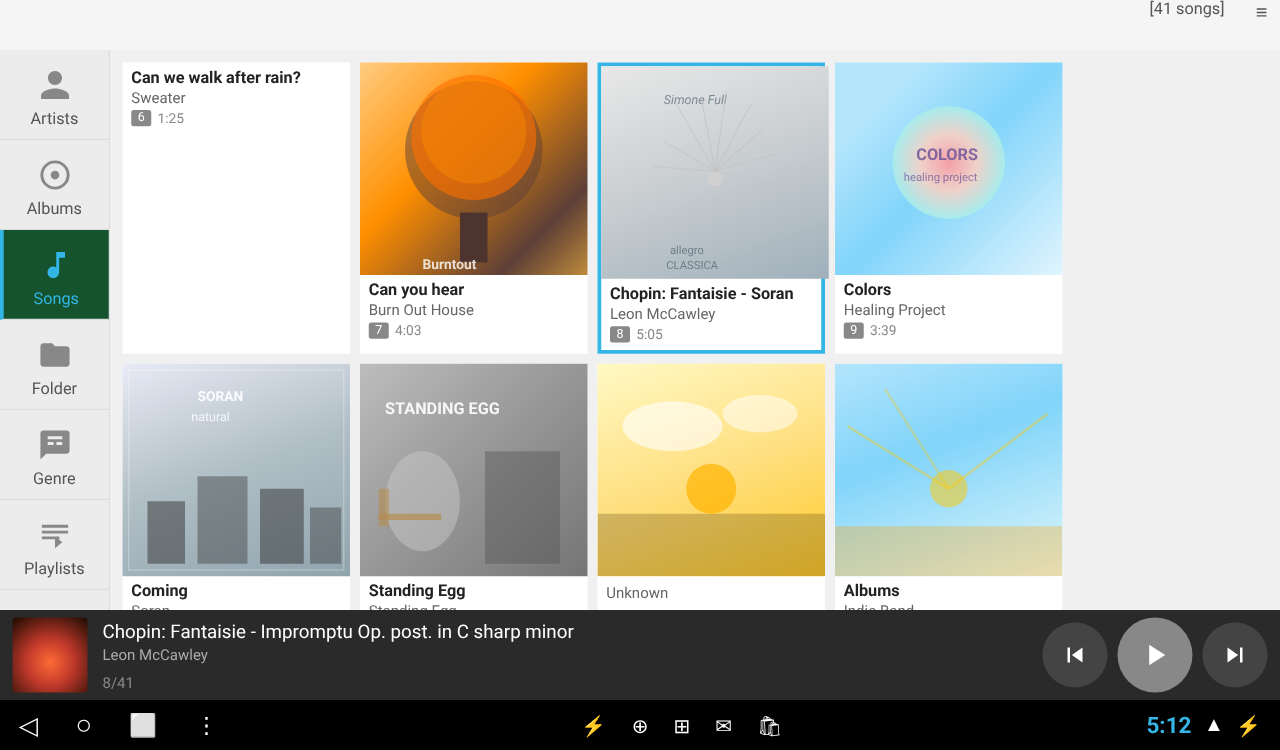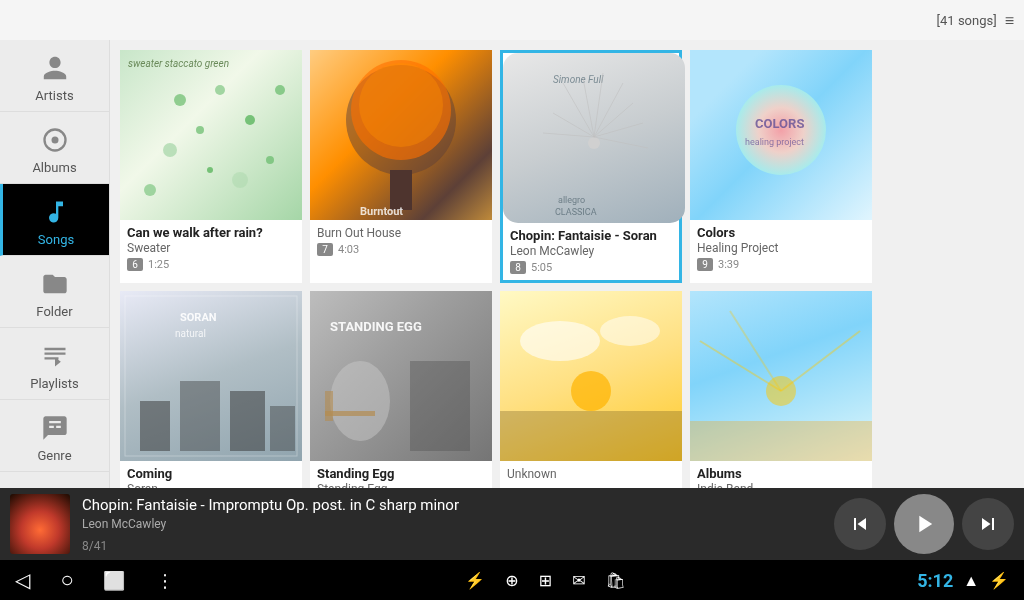--- a/index.html
+++ b/index.html
@@ -11,65 +11,64 @@
       overflow: hidden;
       display: flex;
       flex-direction: column;
     }
 
     
     .top-bar {
       height: 40px;
       background: #f5f5f5;
       display: flex;
-      align-items: center;
       justify-content: flex-end;
       padding: 0 10px;
-      gap: 8px;
+      gap: 25px;
     }
     .top-bar-songs-count {
       font-size: 13px;
       color: #555;
     }
     .top-bar-menu-icon {
       font-size: 16px;
       color: #555;
       cursor: pointer;
     }
 
     
     .main-area {
       flex: 1;
       display: flex;
       overflow: hidden;
     }
 
     
     .sidebar {
-      width: 110px;
+      width: 88px;
       background: #ececec;
       display: flex;
       flex-direction: column;
       align-items: center;
       padding-top: 0;
       border-right: 1px solid #ddd;
       flex-shrink: 0;
     }
     .sidebar-item {
       width: 100%;
       display: flex;
       flex-direction: column;
       align-items: center;
       padding: 10px 0 8px;
       cursor: pointer;
       border-bottom: 1px solid #ddd;
       position: relative;
     }
     .sidebar-item.active {
-      background: #000000;
+      background: #14532d;
       border-left: 3px solid #33b5e5;
     }
     .sidebar-item.active .sidebar-label {
       color: #33b5e5;
     }
     .sidebar-icon {
       width: 36px;
       height: 36px;
       display: flex;
       align-items: center;
@@ -114,21 +113,21 @@
       height: 170px;
       overflow: hidden;
       display: flex;
       align-items: center;
       justify-content: center;
       position: relative;
     }
     
     .art-1 { background: linear-gradient(135deg, #c8e6c9 0%, #f1f8e9 40%, #a5d6a7 100%); }
     .art-2 { background: linear-gradient(135deg, #ffcc80 0%, #ff8f00 40%, #5d4037 80%, #bf8a3a 100%); font-weight: bold; }
-    .art-3 { background: linear-gradient(135deg, #f5f5f5 0%, #e0e0e0 40%, #bdbdbd 100%); border-radius: 15px; }
+    .art-3 { background: linear-gradient(135deg, #f5f5f5 0%, #e0e0e0 40%, #bdbdbd 100%); }
     .art-4 { background: linear-gradient(135deg, #b3e5fc 20%, #81d4fa 50%, #e1f5fe 100%); }
     .art-5 { background: linear-gradient(135deg, #e8eaf6 0%, #c5cae9 60%, #9fa8da 100%); }
     .art-6 { background: linear-gradient(135deg, #e0e0e0 0%, #9e9e9e 50%, #c8c8c8 100%); }
     .art-7 { background: linear-gradient(135deg, #fff9c4 0%, #fff176 40%, #f9a825 100%); }
     .art-8 { background: linear-gradient(135deg, #fce4ec 0%, #f8bbd0 50%, #f48fb1 100%); }
 
     .album-info {
       padding: 5px 7px 6px;
     }
     .album-title {
@@ -313,54 +312,38 @@
       <div class="sidebar-icon">
         <svg viewBox="0 0 24 24" width="28" height="28">
             <path d="M10 4H4c-1.1 0-2 .9-2 2v12c0 1.1.9 2 2 2h16c1.1 0 2-.9 2-2V8c0-1.1-.9-2-2-2h-8l-2-2z"></path>
           </svg>
       </div>
       <span class="sidebar-label">Folder</span>
     </div>
     <div class="sidebar-item">
       <div class="sidebar-icon">
         <svg viewBox="0 0 24 24" width="28" height="28">
-            <path d="M3 5h18v2H3zm0 4h18v2H3zm0 4h12v2H3zm9 4v-4l5 4-5 4v-4z"></path>
+            <path d="M20 2H4c-1.1 0-2 .9-2 2v18l4-4h14c1.1 0 2-.9 2-2V4c0-1.1-.9-2-2-2zm-9 10H7V10h4v2zm6 0h-4V10h4v2zm0-4H7V6h10v2z"></path>
           </svg>
       </div>
-      <span class="sidebar-label">Playlists</span>
+      <span class="sidebar-label">Genre</span>
     </div>
     <div class="sidebar-item">
       <div class="sidebar-icon">
         <svg viewBox="0 0 24 24" width="28" height="28">
-            <path d="M20 2H4c-1.1 0-2 .9-2 2v18l4-4h14c1.1 0 2-.9 2-2V4c0-1.1-.9-2-2-2zm-9 10H7V10h4v2zm6 0h-4V10h4v2zm0-4H7V6h10v2z"></path>
+            <path d="M3 5h18v2H3zm0 4h18v2H3zm0 4h12v2H3zm9 4v-4l5 4-5 4v-4z"></path>
           </svg>
       </div>
-      <span class="sidebar-label">Genre</span>
+      <span class="sidebar-label">Playlists</span>
     </div>
   </div>
 
   <div class="grid-area">
 
     <div class="album-card">
-      <div class="album-thumb art-1">
-        <span class="art-overlay-text">sweater staccato green</span>
-
-        <svg width="182" height="170" style="position:absolute;top:0;left:0;opacity:0.7">
-          <circle cx="60" cy="50" r="6" fill="#4CAF50" opacity="0.8"></circle>
-          <circle cx="80" cy="80" r="4" fill="#66BB6A"></circle>
-          <circle cx="100" cy="40" r="5" fill="#81C784"></circle>
-          <circle cx="50" cy="100" r="7" fill="#A5D6A7"></circle>
-          <circle cx="130" cy="70" r="5" fill="#4CAF50"></circle>
-          <circle cx="150" cy="110" r="4" fill="#66BB6A"></circle>
-          <circle cx="30" cy="140" r="6" fill="#81C784"></circle>
-          <circle cx="120" cy="130" r="8" fill="#A5D6A7" opacity="0.6"></circle>
-          <circle cx="90" cy="120" r="3" fill="#4CAF50"></circle>
-          <circle cx="160" cy="40" r="5" fill="#66BB6A"></circle>
-        </svg>
-      </div>
       <div class="album-info">
         <div class="album-title">Can we walk after rain?</div>
         <div class="album-artist">Sweater</div>
         <div class="album-meta">
           <span class="track-num">6</span>
           <span class="album-duration">1:25</span>
         </div>
       </div>
     </div>
 
@@ -370,20 +353,21 @@
         <svg width="182" height="170" style="position:absolute;top:0;left:0">
           <ellipse cx="91" cy="70" rx="55" ry="55" fill="#5d4037" opacity="0.5"></ellipse>
           <ellipse cx="91" cy="60" rx="50" ry="50" fill="#ff6f00" opacity="0.6"></ellipse>
           <rect x="80" y="120" width="22" height="40" fill="#4e342e"></rect>
           <circle cx="91" cy="55" r="42" fill="#ff8f00" opacity="0.4"></circle>
           <text x="50" y="165" fill="#fff" font-size="11" opacity="0.8">Burntout</text>
           <text x="57" y="178" fill="#fff" font-size="11" opacity="0.8">House</text>
         </svg>
       </div>
       <div class="album-info">
+        <div class="album-title">Can you hear</div>
         <div class="album-artist">Burn Out House</div>
         <div class="album-meta">
           <span class="track-num">7</span>
           <span class="album-duration">4:03</span>
         </div>
       </div>
     </div>
 
     <div class="album-card highlighted">
       <div class="album-thumb art-3" style="background: linear-gradient(160deg, #e8e8e8 0%, #c8cdd0 50%, #a0b0bb 100%);">

